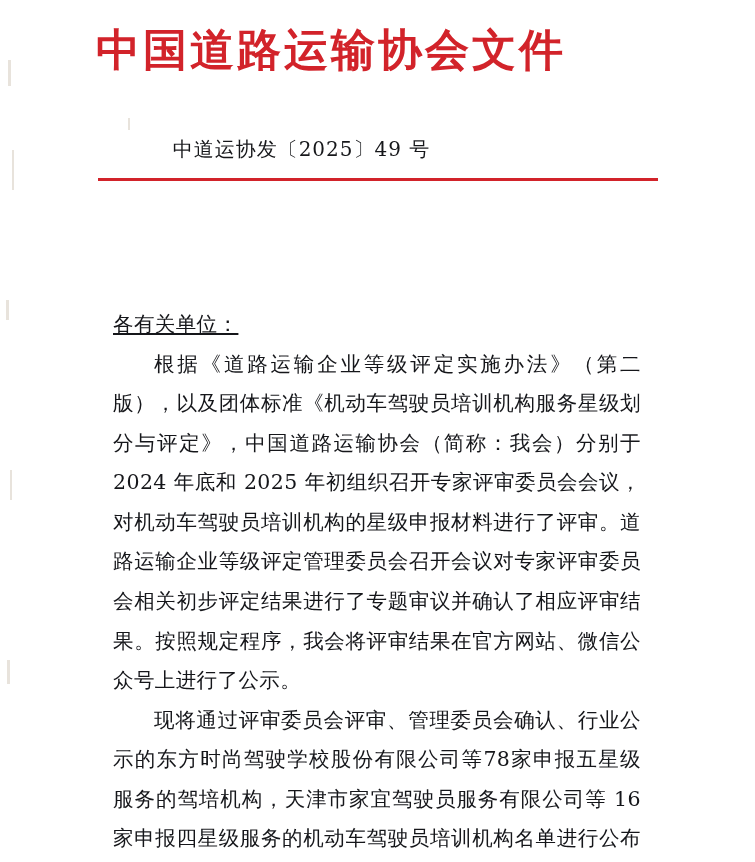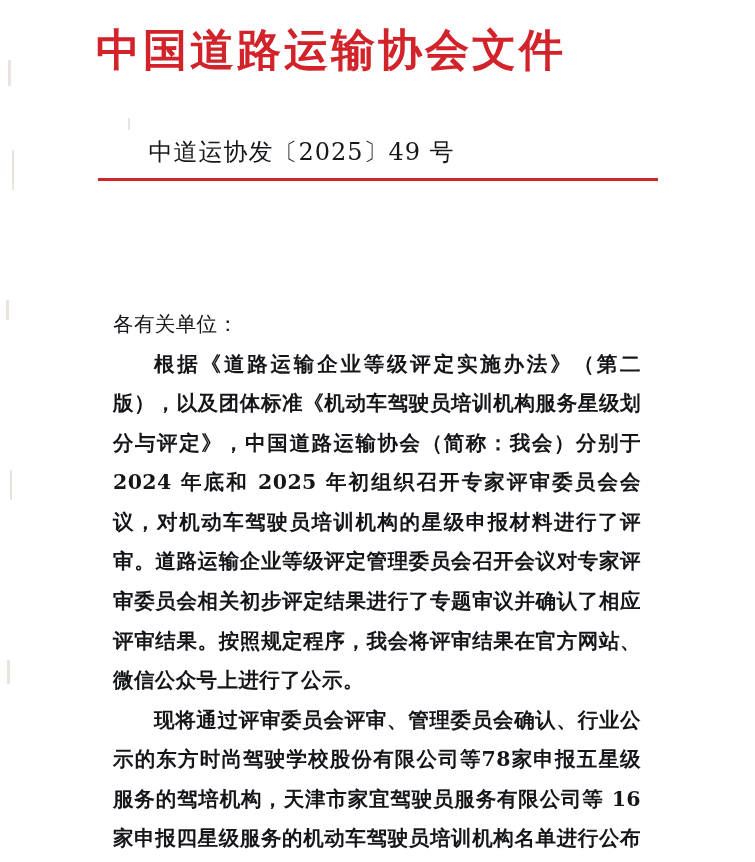--- a/index.html
+++ b/index.html
@@ -40,21 +40,21 @@
     letter-spacing: 3px;
     line-height: 1.2;
     white-space: nowrap;
   }
   .doc-number {
     position: absolute;
     top: 136px;
     left: 0;
     width: 603px;
     text-align: center;
-    font-size: 24px;
+    font-size: 20px;
     color: #16171a;
     letter-spacing: 1px;
   }
   .red-rule {
     position: absolute;
     left: 98px;
     top: 178px;
     width: 560px;
     height: 3px;
     background: #d2232a;
@@ -81,24 +81,24 @@
     color: #15161a;
     letter-spacing: 0.4px;
     text-align: justify;
     text-justify: inter-ideograph;
   }
   .body-text p {
     margin: 0 0 0 0;
   }
   .indent {
     text-indent: 2em;
-    font-weight: bold;
   }
   .salutation {
     text-indent: 0;
+    text-decoration: underline;
   }
 </style>
 </head>
 <body>
 
 <div id="page">
 
   <div class="scan-mark" style="left:8px; top:60px; width:3px; height:26px;"></div>
   <div class="scan-mark" style="left:12px; top:150px; width:2px; height:40px;"></div>
   <div class="scan-mark" style="left:6px; top:300px; width:3px; height:20px;"></div>

